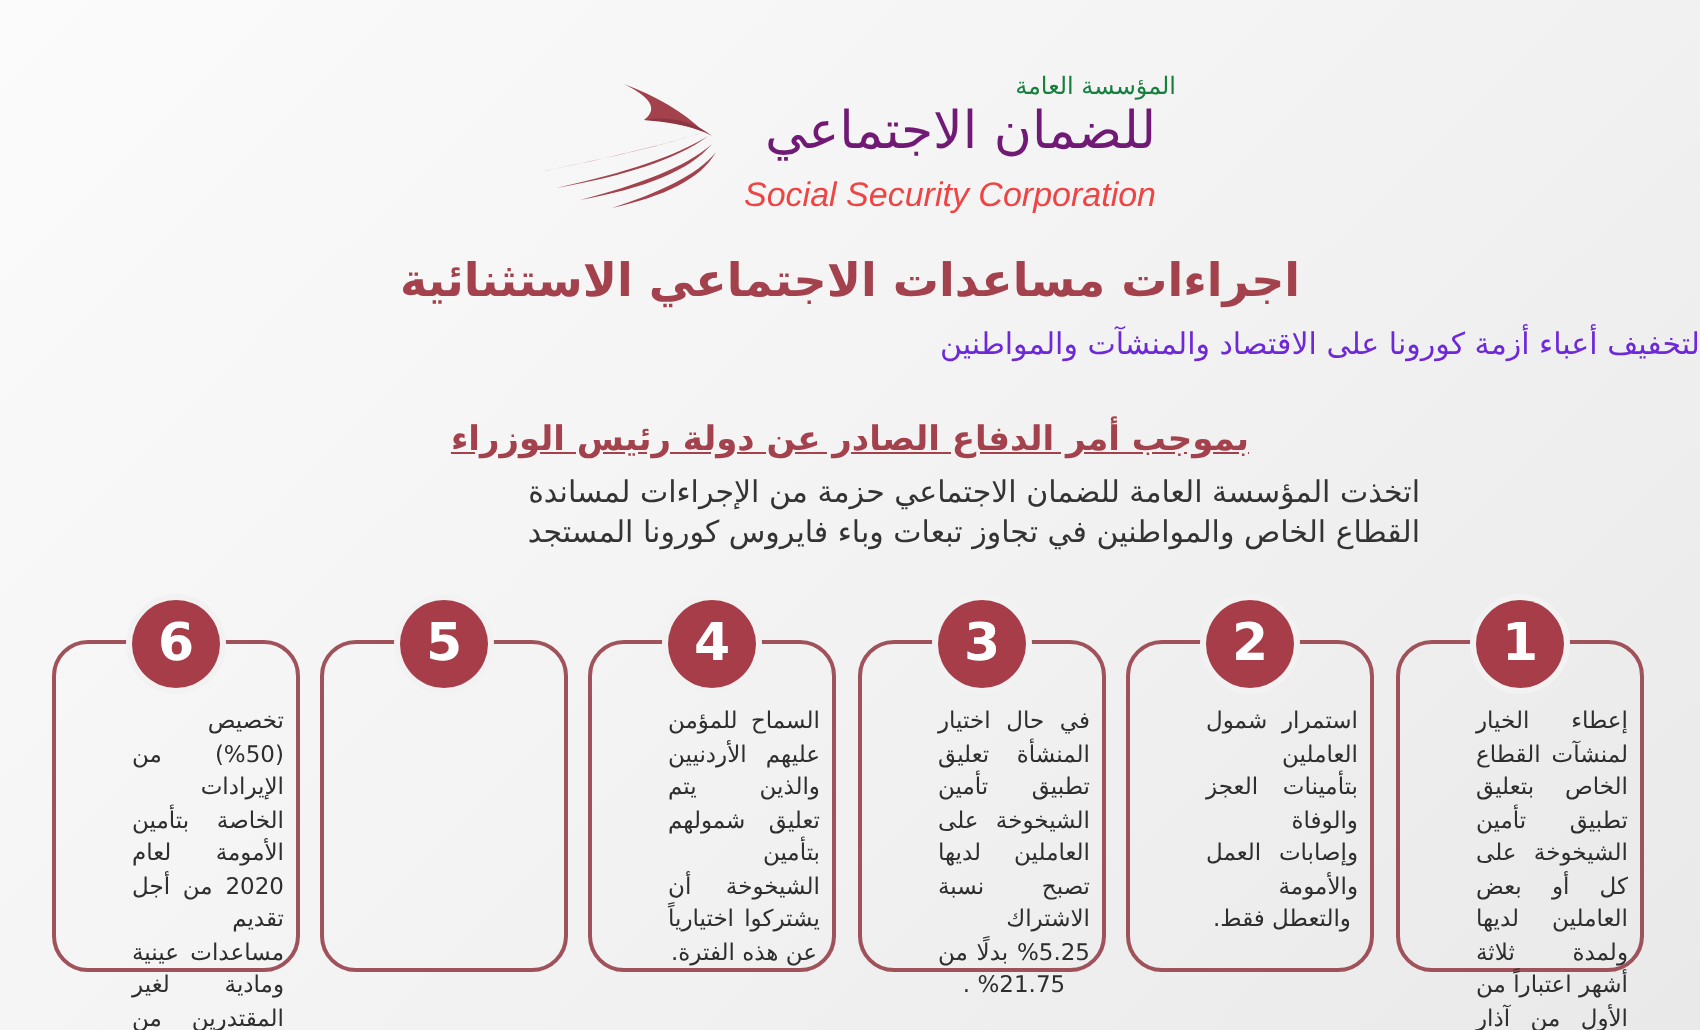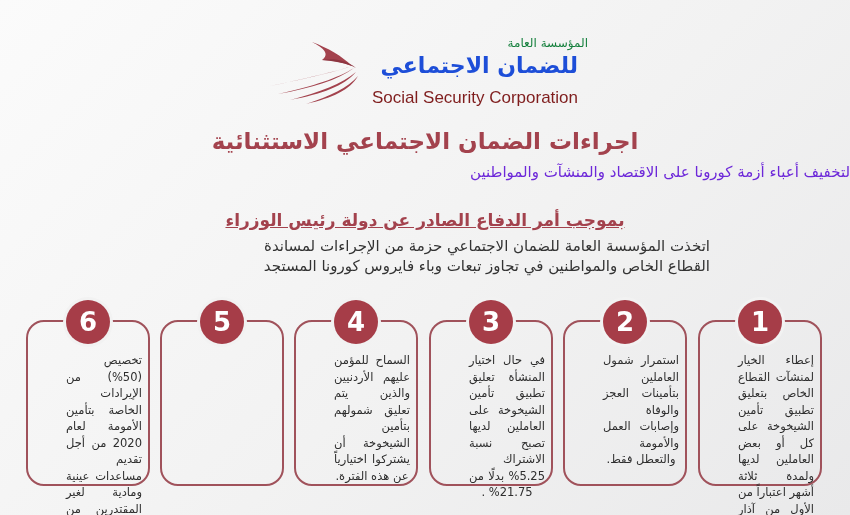--- a/index.html
+++ b/index.html
@@ -13,25 +13,25 @@
   .logo {
     position:absolute; left:268px; top:36px; width:320px; height:76px;
   }
   .logo svg { position:absolute; left:0; top:4px; }
   .logo-ar-small {
     position:absolute; right:0; top:0px;
     font-size:12px; color:#15803d; direction:rtl; font-weight:normal; letter-spacing:0.5px;
   }
   .logo-ar-big {
     position:absolute; right:10px; top:14px;
-    font-size:22px; color:#1d4ed8; direction:rtl; font-weight:bold; line-height:32px;
+    font-size:26px; color:#701a75; direction:rtl; font-weight:normal; line-height:32px;
   }
   .logo-en {
     position:absolute; right:10px; top:52px;
-    font-family:"Liberation Sans", sans-serif; font-size:17px; color:#7f1d1d;
+    font-family:"Liberation Sans", sans-serif; font-size:17px; color:#ef4444;font-style:italic;
   }
   .title {
     position:absolute; left:0; right:0; top:128px; text-align:center;
     font-family:"DejaVu Sans", sans-serif;
     font-size:23px; font-weight:bold; color:#a3424d; direction:rtl;
   }
   .subtitle {
     position:absolute; left:0; right:0; top:163px; text-align:right;
     font-size:15px; color:#6d28d9; direction:rtl;
   }
@@ -75,21 +75,21 @@
     <path d="M86 28 C70 38 46 46 10 54 C44 48 70 40 86 28 Z" fill="#a3424d"></path>
     <path d="M88 32 C74 44 52 52 22 60 C54 54 76 46 88 32 Z" fill="#a3424d"></path>
     <path d="M90 36 C80 48 62 56 38 64 C64 58 82 50 90 36 Z" fill="#a3424d"></path>
     <path d="M54 20 C66 18 78 20 88 28 L84 26 C74 22 64 21 54 20 Z" fill="#8d3540"></path>
   </svg>
   <div class="logo-ar-small">المؤسسة العامة</div>
   <div class="logo-ar-big">للضمان الاجتماعي</div>
   <div class="logo-en">Social Security Corporation</div>
 </div>
 
-<div class="title">اجراءات الضمان الاجتماعي الاستثنائية</div>
+<div class="title">اجراءات مساعدات الاجتماعي الاستثنائية</div>
 <div class="subtitle">لتخفيف أعباء أزمة كورونا على الاقتصاد والمنشآت والمواطنين</div>
 
 <div class="section-title">بموجب أمر الدفاع الصادر عن دولة رئيس الوزراء</div>
 <div class="intro">
   <div>اتخذت المؤسسة العامة للضمان الاجتماعي حزمة من الإجراءات لمساندة</div>
   <div>القطاع الخاص والمواطنين في تجاوز تبعات وباء فايروس كورونا المستجد</div>
 </div>
 
 <div class="cards">
   <div class="card" style="left:672px;">

